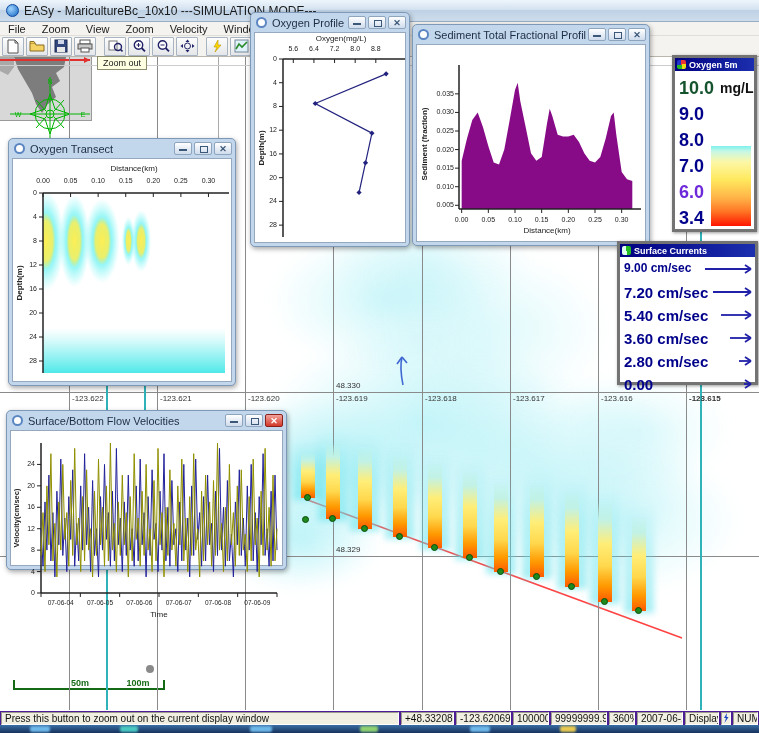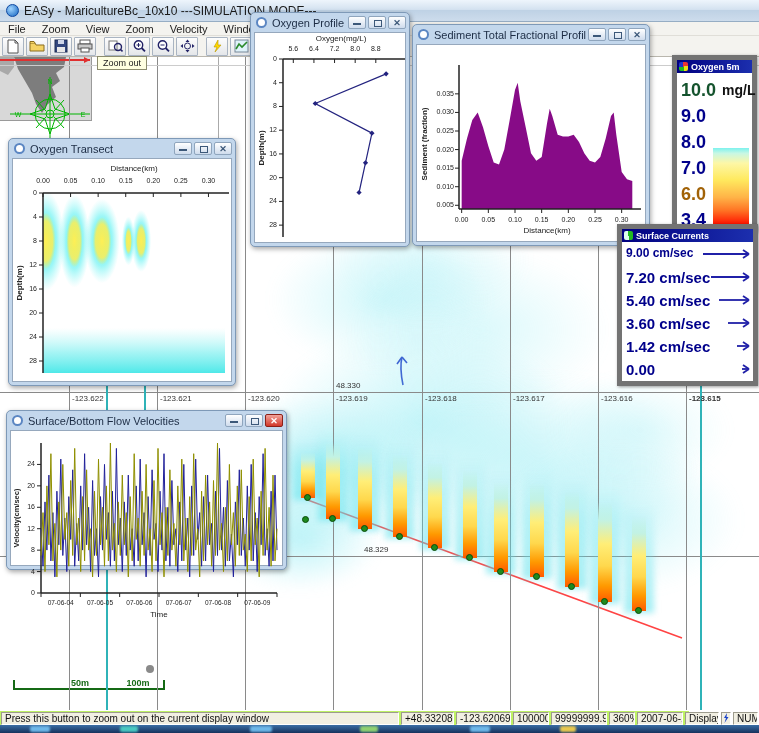--- a/index.html
+++ b/index.html
@@ -52,32 +52,32 @@
     background:linear-gradient(#ffffff,#cfdced); position:relative; }
   .wbtn.red { background:linear-gradient(#f2a39b,#d2382a); border-color:#8c2018; }
   .wbtn .g-min { position:absolute; left:4px; bottom:3px; width:8px; height:2px; background:#3c5color; background:#3c5879; }
   .wbtn .g-max { position:absolute; left:5px; top:3px; width:8px; height:7px; border:1px solid #3c5879; }
   .wbtn .g-x { position:absolute; left:0; top:0; width:100%; height:100%; font-size:9px; font-weight:bold;
     color:#3c5879; text-align:center; line-height:12px; }
   .wbtn.red .g-x { color:#fff; }
   .win .wbody { position:absolute; left:3px; right:3px; bottom:3px; top:19px; background:#fff; border:1px solid #96a8bd; }
 
   
-  .legend { position:absolute; background:#fff; border:5px solid #737373; box-shadow:1px 1px 3px rgba(0,0,0,.4); z-index:11; }
+  .legend { position:absolute; background:#fff; border:3px solid #737373; box-shadow:1px 1px 3px rgba(0,0,0,.4); z-index:11; }
   .ltitle { height:13px; background:linear-gradient(90deg,#000080,#1c2fae); display:flex; align-items:center; }
   .ltitle .licon { width:9px; height:9px; margin:0 3px 0 2px;
     background:conic-gradient(#e33 0 25%, #ed1 25% 50%, #2b2 50% 75%, #23c 75% 100%); border-radius:2px; }
   .ltitle span { font-size:9px; font-weight:bold; color:#fff; }
   .lrow { position:absolute; font-weight:bold; color:#00008b; white-space:nowrap; }
 
   #oxy-grad { position:absolute; background:linear-gradient(#7df2ee 0%, #c8f7e4 7%, #fdf7a6 20%, #ffe95e 42%,
      #ffb347 65%, #ff7424 82%, #ff1500 100%); border:0; }
 
   
-  #statusbar { position:absolute; left:0; top:710px; width:689px; height:15px; background:#bef264;
+  #statusbar { position:absolute; left:0; top:710px; width:759px; height:15px; background:#4c1d95;
     border-top:1px solid #fff; z-index:20; }
   .spanel { position:absolute; top:1px; height:13px; border:1px solid; border-color:#9d9b8d #fff #fff #9d9b8d;
     font-size:10px; color:#111; padding:0 3px; line-height:11px; white-space:nowrap; overflow:hidden; background:#f1efe2; }
   #taskbar { position:absolute; left:0; top:725px; width:759px; height:8px;
     background:linear-gradient(#3a6ea5,#16325c); z-index:21; }
   .taskblob { position:absolute; top:1px; height:6px; border-radius:2px; filter:blur(1px); }
 
   svg text { font-family:"Liberation Sans", sans-serif; }
 </style>
 </head>
@@ -247,21 +247,21 @@
       <div class="hline" style="left: 0px; top: 8px; width: 759px; background: rgb(204, 204, 204);"></div>
       <div class="maplabel" style="left: 72px; top: 337px;">-123.622</div>
       <div class="maplabel" style="left: 160px; top: 337px;">-123.621</div>
       <div class="maplabel" style="left: 248px; top: 337px;">-123.620</div>
       <div class="maplabel" style="left: 336px; top: 337px;">-123.619</div>
       <div class="maplabel" style="left: 425px; top: 337px;">-123.618</div>
       <div class="maplabel" style="left: 513px; top: 337px;">-123.617</div>
       <div class="maplabel" style="left: 601px; top: 337px;">-123.616</div>
       <div class="maplabel" style="left: 689px; top: 337px; font-weight: bold;">-123.615</div>
       <div class="maplabel" style="left: 336px; top: 324px;">48.330</div>
-      <div class="maplabel" style="left: 336px; top: 488px; margin-left: 28px;">48.329</div>
+      <div class="maplabel" style="left: 336px; top: 488px;">48.329</div>
       <div class="plume-glow" style="left: 293px; top: 383px; width: 30px; height: 60px; background: linear-gradient(to top, rgba(90, 225, 235, 0.55), rgba(90, 225, 235, 0.3) 55%, rgba(90, 225, 235, 0));"></div>
       <div class="plume-core" style="left: 301px; top: 395px; width: 14px; height: 46px; background: linear-gradient(to top, rgb(255, 90, 0) 0%, rgb(255, 153, 0) 16%, rgb(255, 216, 77) 36%, rgb(255, 238, 119) 58%, rgb(194, 242, 228) 82%, rgba(194, 242, 228, 0) 100%);"></div>
       <div class="plume-glow" style="left: 318px; top: 374px; width: 30px; height: 90px; background: linear-gradient(to top, rgba(90, 225, 235, 0.55), rgba(90, 225, 235, 0.3) 55%, rgba(90, 225, 235, 0));"></div>
       <div class="plume-core" style="left: 326px; top: 386px; width: 14px; height: 76px; background: linear-gradient(to top, rgb(255, 90, 0) 0%, rgb(255, 153, 0) 16%, rgb(255, 216, 77) 36%, rgb(255, 238, 119) 58%, rgb(194, 242, 228) 82%, rgba(194, 242, 228, 0) 100%);"></div>
       <div class="plume-glow" style="left: 350px; top: 378px; width: 30px; height: 96px; background: linear-gradient(to top, rgba(90, 225, 235, 0.55), rgba(90, 225, 235, 0.3) 55%, rgba(90, 225, 235, 0));"></div>
       <div class="plume-core" style="left: 358px; top: 390px; width: 14px; height: 82px; background: linear-gradient(to top, rgb(255, 90, 0) 0%, rgb(255, 153, 0) 16%, rgb(255, 216, 77) 36%, rgb(255, 238, 119) 58%, rgb(194, 242, 228) 82%, rgba(194, 242, 228, 0) 100%);"></div>
       <div class="plume-glow" style="left: 385px; top: 386px; width: 30px; height: 96px; background: linear-gradient(to top, rgba(90, 225, 235, 0.55), rgba(90, 225, 235, 0.3) 55%, rgba(90, 225, 235, 0));"></div>
       <div class="plume-core" style="left: 393px; top: 398px; width: 14px; height: 82px; background: linear-gradient(to top, rgb(255, 90, 0) 0%, rgb(255, 153, 0) 16%, rgb(255, 216, 77) 36%, rgb(255, 238, 119) 58%, rgb(194, 242, 228) 82%, rgba(194, 242, 228, 0) 100%);"></div>
       <div class="plume-glow" style="left: 420px; top: 393px; width: 30px; height: 100px; background: linear-gradient(to top, rgba(90, 225, 235, 0.55), rgba(90, 225, 235, 0.3) 55%, rgba(90, 225, 235, 0));"></div>
       <div class="plume-core" style="left: 428px; top: 405px; width: 14px; height: 86px; background: linear-gradient(to top, rgb(255, 90, 0) 0%, rgb(255, 153, 0) 16%, rgb(255, 216, 77) 36%, rgb(255, 238, 119) 58%, rgb(194, 242, 228) 82%, rgba(194, 242, 228, 0) 100%);"></div>
@@ -539,25 +539,25 @@
       <div class="licon"></div>
       <span>Oxygen 5m</span>
     </div>
     <div id="oxy-grad" style="left:36px; top:88px; right:3px; bottom:3px;"></div>
     <div class="lrow" style="left:45px; top:22px; font-size:14px; color:#111;">mg/L</div>
     <div id="oxy-values"></div>
   <div class="lrow" style="left: 4px; top: 20px; font-size: 18px; color: #14532d;">10.0</div>
       <div class="lrow" style="left: 4px; top: 46px; font-size: 18px; color: rgb(0, 0, 139);">9.0</div>
       <div class="lrow" style="left: 4px; top: 72px; font-size: 18px; color: rgb(0, 0, 139);">8.0</div>
       <div class="lrow" style="left: 4px; top: 98px; font-size: 18px; color: rgb(0, 0, 139);">7.0</div>
-      <div class="lrow" style="left: 4px; top: 124px; font-size: 18px; color: #a16207;">6.0</div>
+      <div class="lrow" style="left: 4px; top: 124px; font-size: 18px; color: #6d28d9;">6.0</div>
       <div class="lrow" style="left: 4px; top: 150px; font-size: 18px; color: rgb(0, 0, 139);">3.4</div>
     </div>
 
-  <div class="legend" style="left:617px; top:224px; width:141px; height:162px;">
+  <div class="legend" style="left:617px; top:241px; width:141px; height:144px;">
     <div class="ltitle">
       <div class="licon" style="background:conic-gradient(#2b2 0 50%, #dfe 50% 100%);"></div>
       <span>Surface Currents</span>
     </div>
     <div id="current-rows"></div>
   <div class="lrow" style="left: 4px; top: 17px; font-size: 12px;">9.00 cm/sec</div>
       <svg width="50" height="14" style="position: absolute; right: 2px; top: 18px;">
         <line x1="2" y1="7" x2="47" y2="7" stroke="#2020a8" stroke-width="1.8"></line>
         <path d="M48,7 l-6,-4 M48,7 l-6,4" fill="none" stroke="#2020a8" stroke-width="1.8"></path>
       </svg>
@@ -569,21 +569,21 @@
       <div class="lrow" style="left: 4px; top: 63px; font-size: 15px;">5.40 cm/sec</div>
       <svg width="50" height="14" style="position: absolute; right: 2px; top: 64px;">
         <line x1="18" y1="7" x2="47" y2="7" stroke="#2020a8" stroke-width="1.8"></line>
         <path d="M48,7 l-6,-4 M48,7 l-6,4" fill="none" stroke="#2020a8" stroke-width="1.8"></path>
       </svg>
       <div class="lrow" style="left: 4px; top: 86px; font-size: 15px;">3.60 cm/sec</div>
       <svg width="50" height="14" style="position: absolute; right: 2px; top: 87px;">
         <line x1="27" y1="7" x2="47" y2="7" stroke="#2020a8" stroke-width="1.8"></line>
         <path d="M48,7 l-6,-4 M48,7 l-6,4" fill="none" stroke="#2020a8" stroke-width="1.8"></path>
       </svg>
-      <div class="lrow" style="left: 4px; top: 109px; font-size: 15px;">1.42 cm/sec</div>
+      <div class="lrow" style="left: 4px; top: 109px; font-size: 15px;">2.80 cm/sec</div>
       <svg width="50" height="14" style="position: absolute; right: 2px; top: 110px;">
         <line x1="36" y1="7" x2="47" y2="7" stroke="#2020a8" stroke-width="1.8"></line>
         <path d="M48,7 l-6,-4 M48,7 l-6,4" fill="none" stroke="#2020a8" stroke-width="1.8"></path>
       </svg>
       <div class="lrow" style="left: 4px; top: 132px; font-size: 15px;">0.00</div>
       <svg width="50" height="14" style="position: absolute; right: 2px; top: 133px;">
         <line x1="41" y1="7" x2="47" y2="7" stroke="#2020a8" stroke-width="1.8"></line>
         <path d="M48,7 l-6,-4 M48,7 l-6,4" fill="none" stroke="#2020a8" stroke-width="1.8"></path>
       </svg>
     </div>

